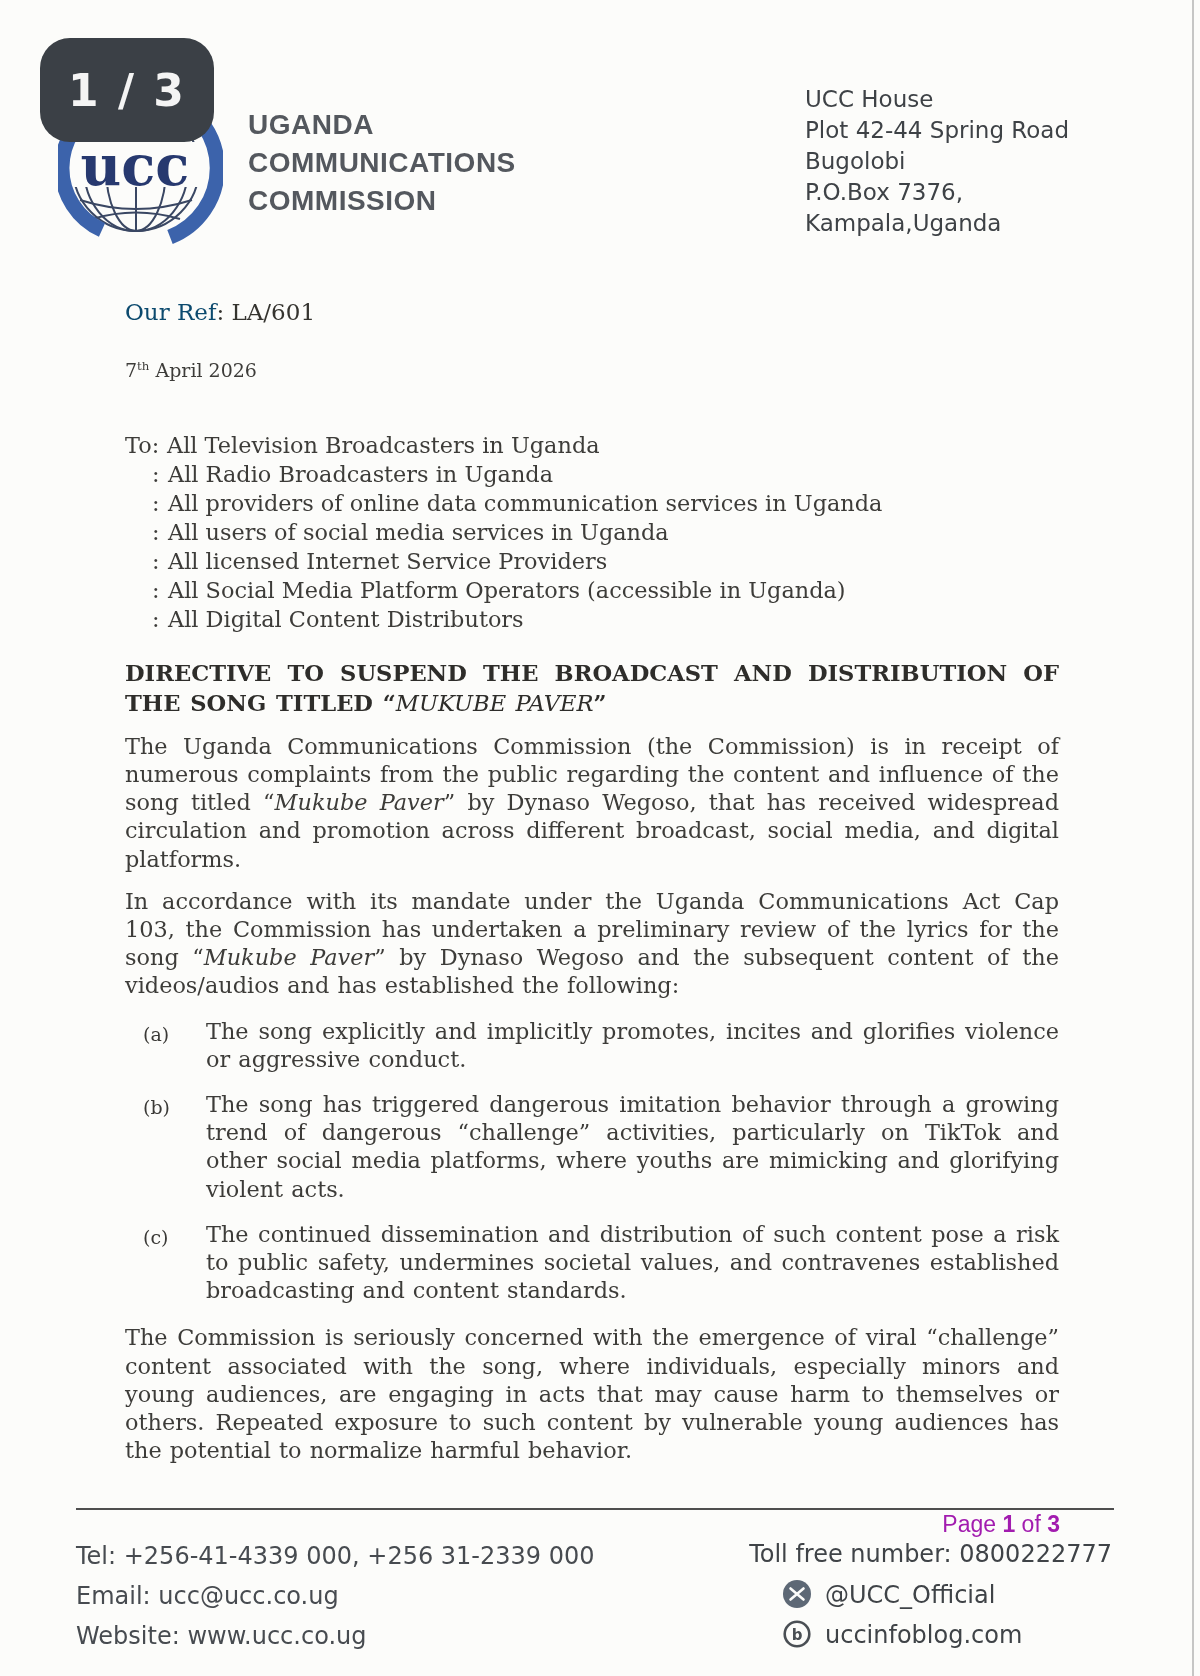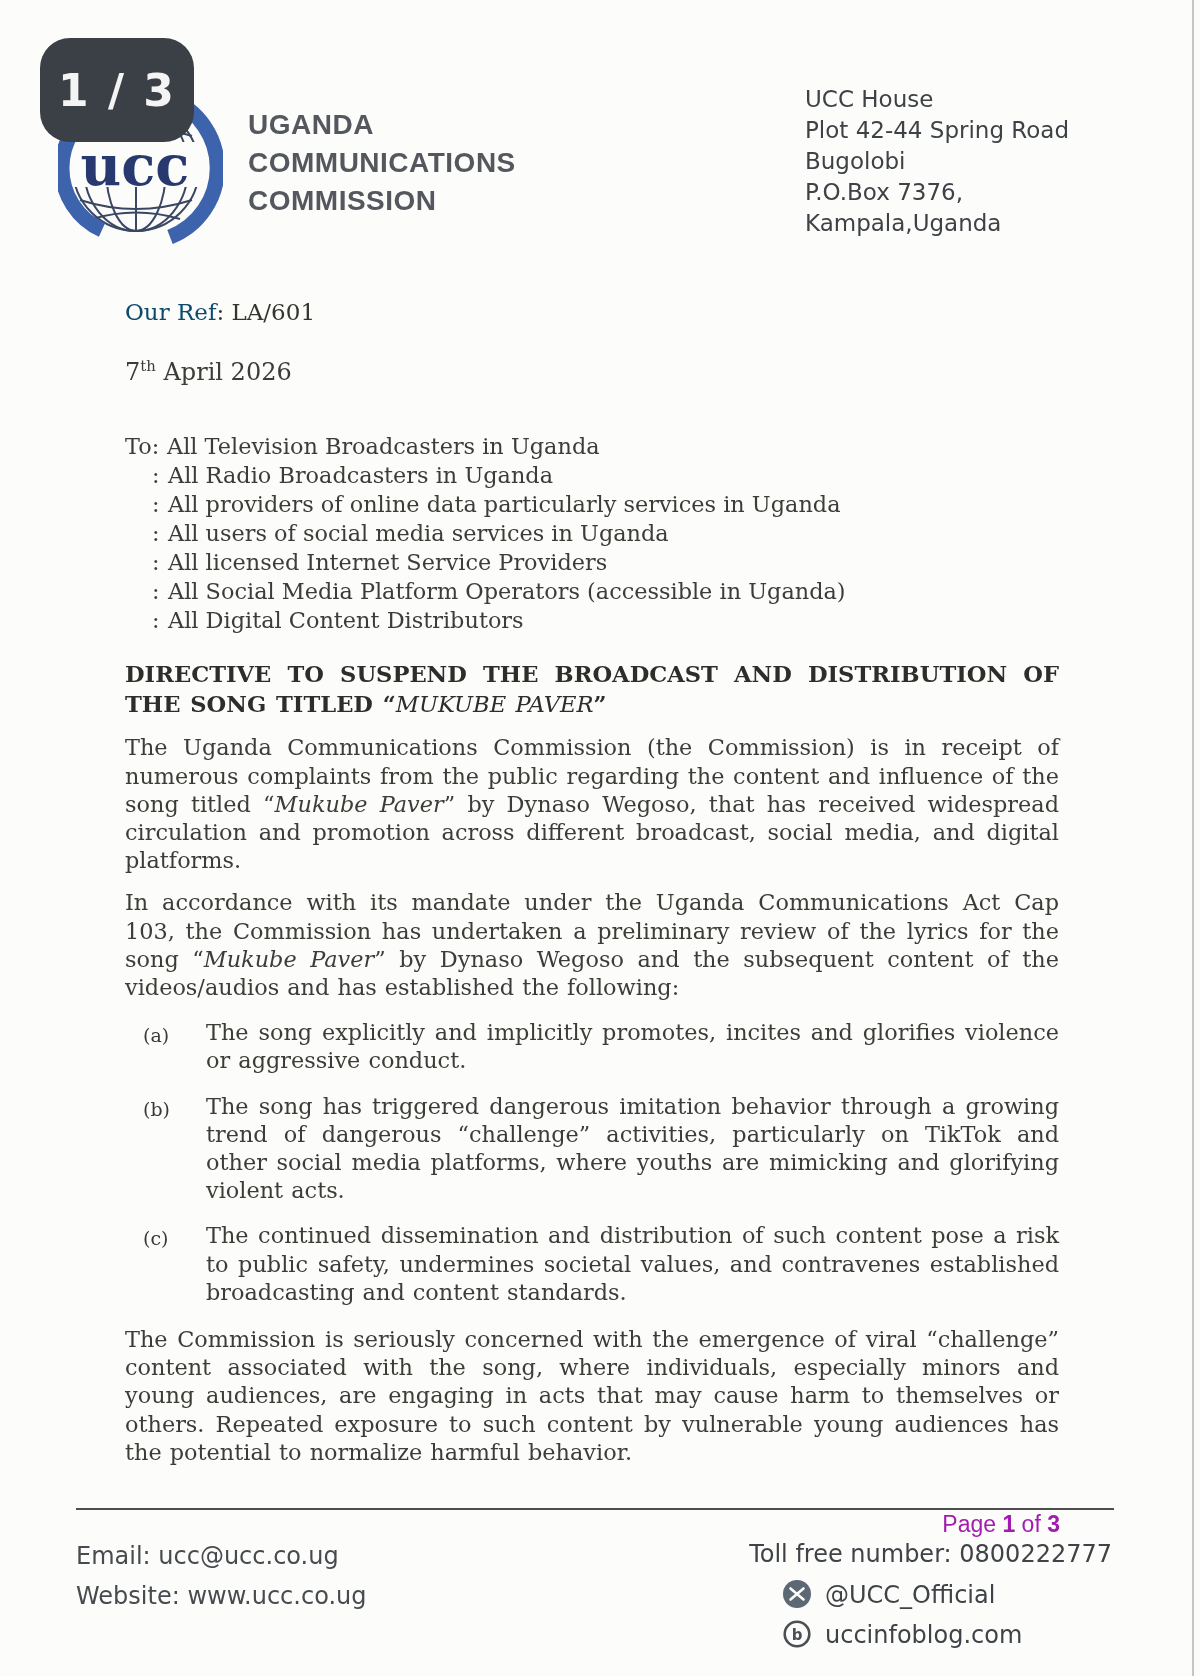--- a/index.html
+++ b/index.html
@@ -8,21 +8,21 @@
     width:1200px;height:1676px;
     margin:0 auto;
     background:#fcfcfa;
     overflow:hidden;
     font-family:"DejaVu Serif", serif;
     color:#3d3c39;
   }
   
   .badge{
     position:absolute;left:40px;top:38px;
-    width:154px;height:104px;
+    width:174px;height:104px;
     background:#3b4046;border-radius:30px;
     color:#f4f4f4;
     font-family:"DejaVu Sans", sans-serif;
     font-weight:bold;font-size:44px;letter-spacing:2px;
     display:flex;align-items:center;justify-content:center;
     z-index:6;
   }
   
   .logo{position:absolute;left:58px;top:92px;z-index:3;}
   .orgname{
@@ -36,21 +36,21 @@
     font-family:"DejaVu Sans", sans-serif;
     font-size:23px;line-height:31px;color:#3e4246;
   }
   
   .body{
     position:absolute;left:125px;top:298px;width:934px;
     font-size:22.4px;line-height:28.2px;
   }
   .ref-line{margin:0 0 26px 0;font-size:23px;color:#35342f;}
   .ref-line b{font-weight:normal;color:#0c4a6e;}
-  .date-line{margin:0 0 46px 0;font-size:24px;}
+  .date-line{margin:0 0 46px 0;font-size:19px;}
   .date-line sup{font-size:0.62em;}
   .recipient-row{display:flex;line-height:29px;}
   .recipient-prefix{flex:none;width:42px;}
   .recipient-row.cont .recipient-prefix{width:16px;margin-left:27px;}
   .subject{
     margin-top:24px;font-weight:bold;font-size:22.6px;line-height:30px;
     text-align:justify;color:#2e2d2a;word-spacing:2px;
   }
   .para{margin:14px 0 0 0;text-align:justify;word-spacing:1px;}
   .bi{font-weight:normal;font-style:italic;margin-top:26px;}
@@ -130,21 +130,21 @@
         <div class="recipient-row">
           <span class="recipient-prefix">To:</span>
           <span>All Television Broadcasters in Uganda</span>
         </div>
         <div class="recipient-row cont">
           <span class="recipient-prefix">:</span>
           <span>All Radio Broadcasters in Uganda</span>
         </div>
         <div class="recipient-row cont">
           <span class="recipient-prefix">:</span>
-          <span>All providers of online data particularly services in Uganda</span>
+          <span>All providers of online data communication services in Uganda</span>
         </div>
         <div class="recipient-row cont">
           <span class="recipient-prefix">:</span>
           <span>All users of social media services in Uganda</span>
         </div>
         <div class="recipient-row cont">
           <span class="recipient-prefix">:</span>
           <span>All licensed Internet Service Providers</span>
         </div>
         <div class="recipient-row cont">
@@ -174,20 +174,21 @@
           <span class="finding-label">(c)</span>
           <span class="finding-text">The continued dissemination and distribution of such content pose a risk to public safety, undermines societal values, and contravenes established broadcasting and content standards.</span>
         </div>
       </div>
     <p class="para closing">The Commission is seriously concerned with the emergence of viral “challenge” content associated with the song, where individuals, especially minors and young audiences, are engaging in acts that may cause harm to themselves or others. Repeated exposure to such content by vulnerable young audiences has the potential to normalize harmful behavior.</p>
   </div>
 
   <div class="footer-rule"></div>
 
   <div class="footer-left" id="footer-left">
+      <div>Tel: +256-41-4339 000, +256 31-2339 000</div>
       <div>Email: ucc@ucc.co.ug</div>
       <div>Website: www.ucc.co.ug</div>
     </div>
 
   <div class="footer-right">
     <div class="page-label" id="page-label"><span>Page </span><span class="bo">1</span><span> of </span><span class="bo">3</span></div>
     <div class="toll-free">Toll free number: 0800222777</div>
     <div class="social-row">
       <span class="sicon">
         <svg width="30" height="30" viewBox="0 0 30 30">

